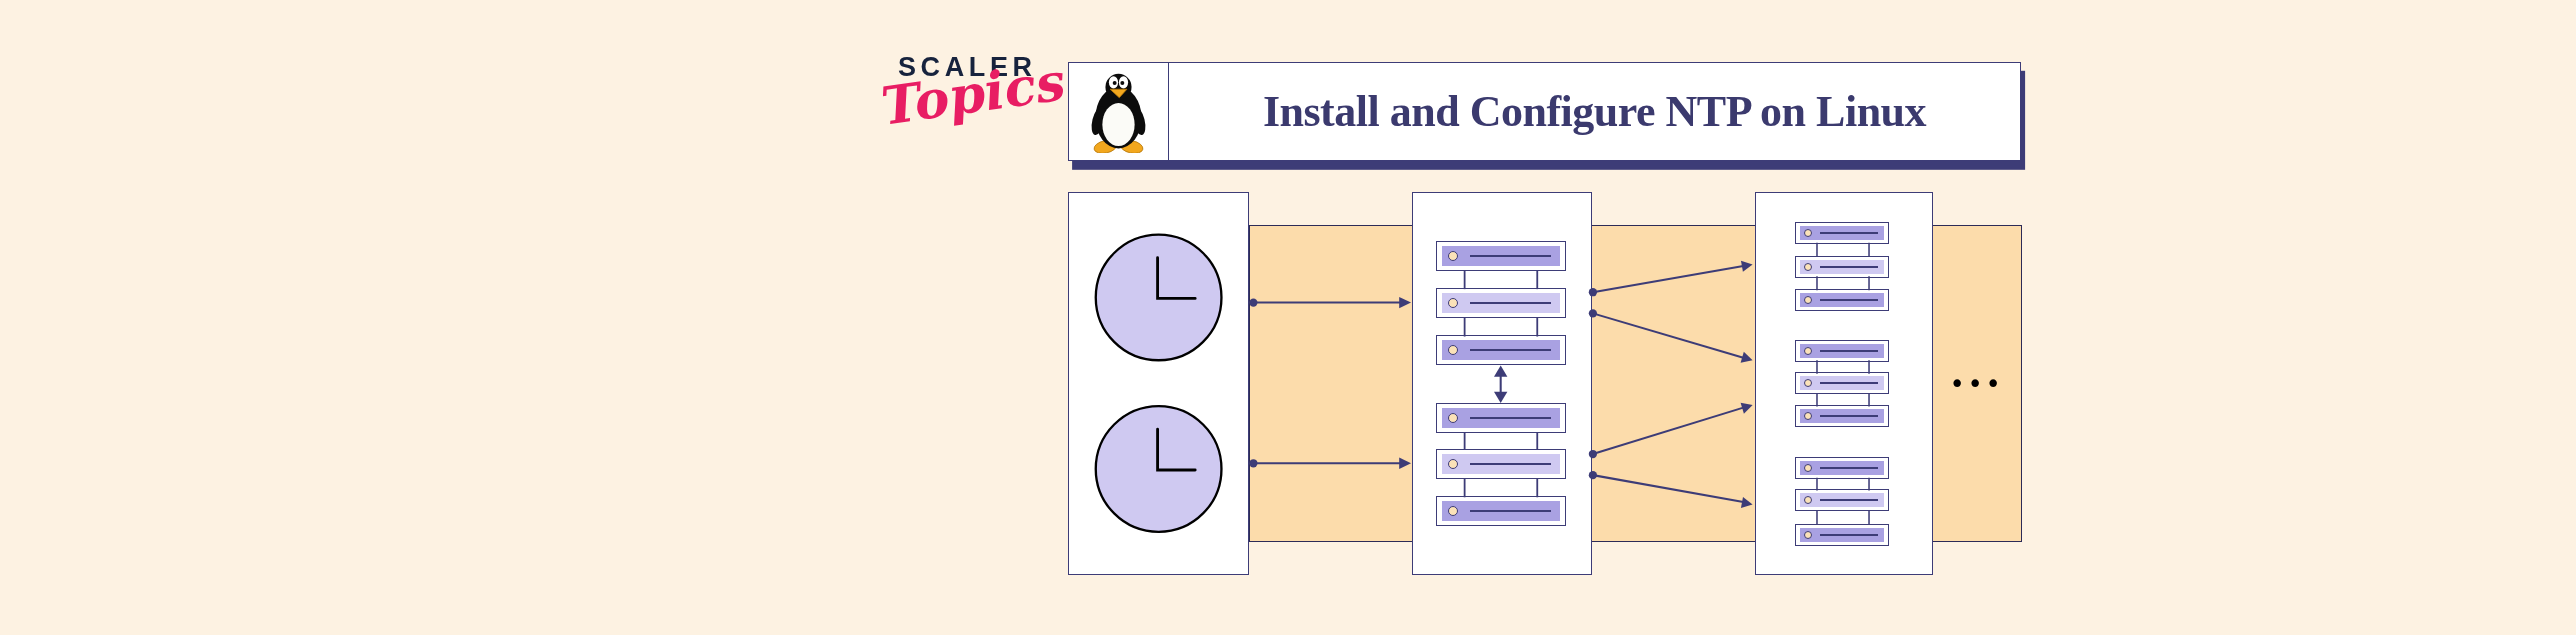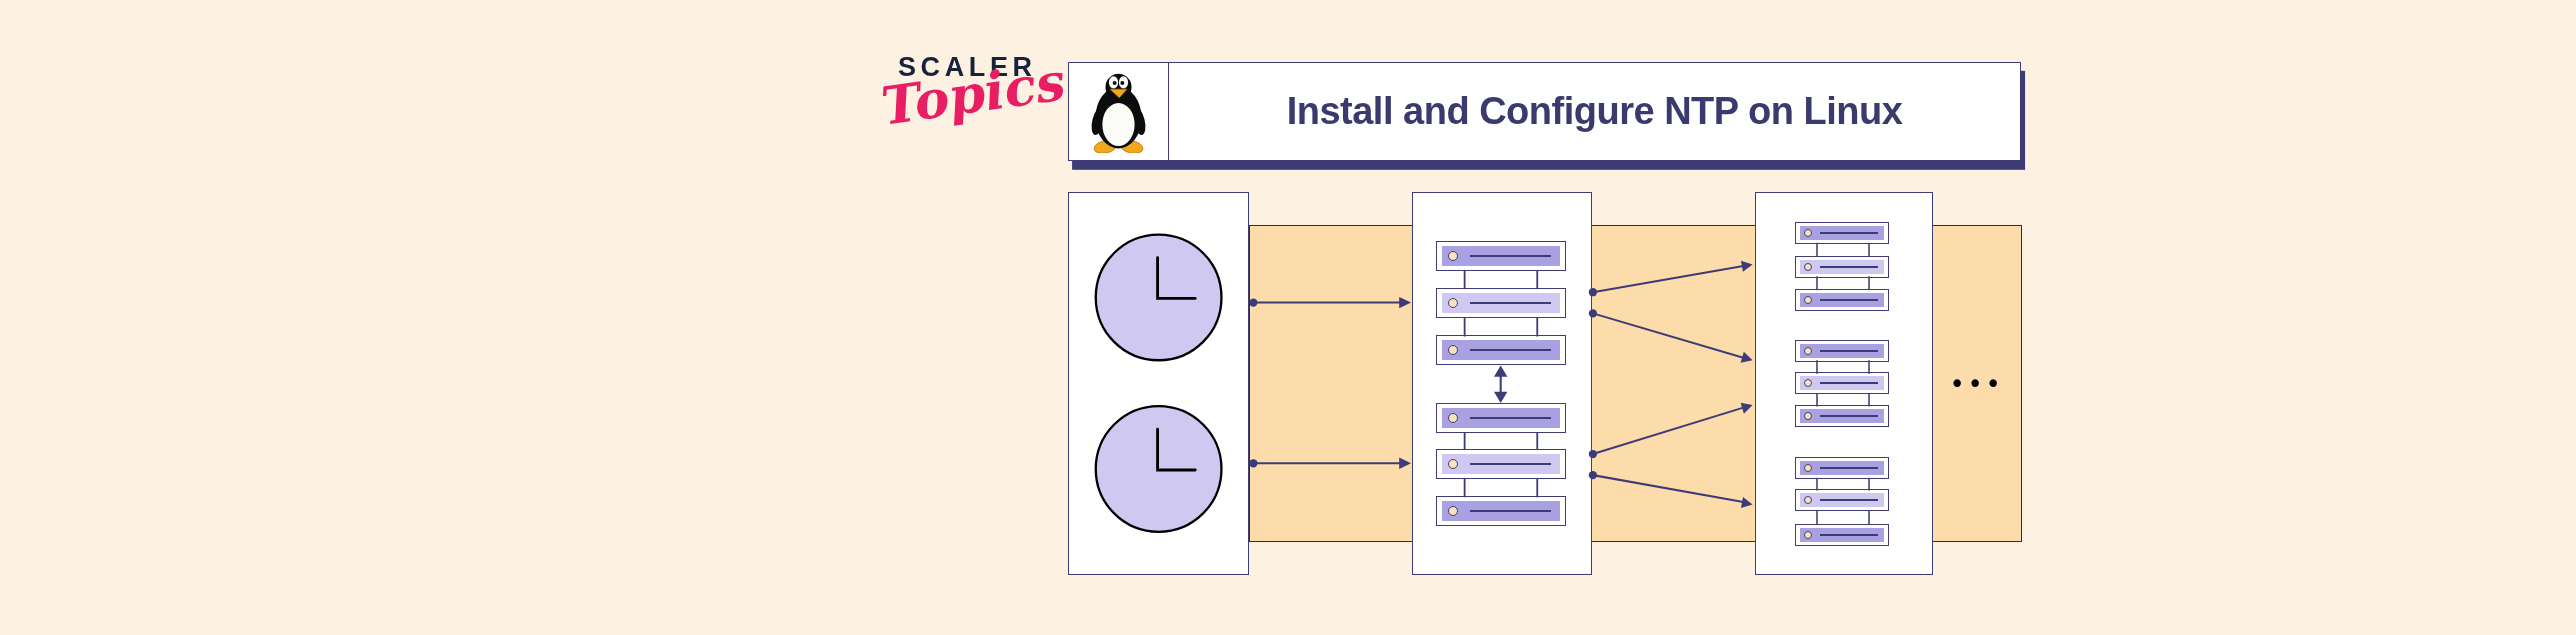--- a/index.html
+++ b/index.html
@@ -19,22 +19,22 @@
   .logo-script{position:absolute;left:5.2px;top:14.4px;font-size:52px;color:var(--pink);
     font-family:"DejaVu Serif",serif;font-style:italic;font-weight:bold;transform:rotate(-8deg);}
 
   
   .banner{position:absolute;left:1068px;top:62px;width:953px;height:99px;box-sizing:border-box;
     background:var(--white);border:1.5px solid var(--navy);box-shadow:4.1px 8.8px 0 0 var(--navy);
     display:flex;align-items:stretch;}
   .banner-icon-cell{width:100px;box-sizing:border-box;border-right:1.5px solid var(--navy);
     display:flex;align-items:center;justify-content:center;}
   .banner-title-cell{flex:1;display:flex;align-items:center;justify-content:center;}
-  .banner-title{font-size:38px;font-weight:bold;color:var(--title-navy);letter-spacing:-0.5px;
-    font-family:Liberation Sans, sans-serif;white-space:nowrap;}
+  .banner-title{font-size:44px;font-weight:bold;color:var(--title-navy);letter-spacing:-0.5px;
+    font-family:Liberation Serif, serif;white-space:nowrap;}
 
   
   .band{position:absolute;left:1249px;top:225px;width:773px;height:317px;box-sizing:border-box;
     background:var(--band);border:1px solid var(--navy-dark);z-index:1;}
   .col-box{position:absolute;top:192px;height:383px;box-sizing:border-box;background:var(--white);
     border:1.5px solid var(--navy);z-index:2;}
   .box-clocks{left:1068px;width:181px;}
   .box-mid{left:1412px;width:180px;}
   .box-right{left:1755px;width:178px;}
 

